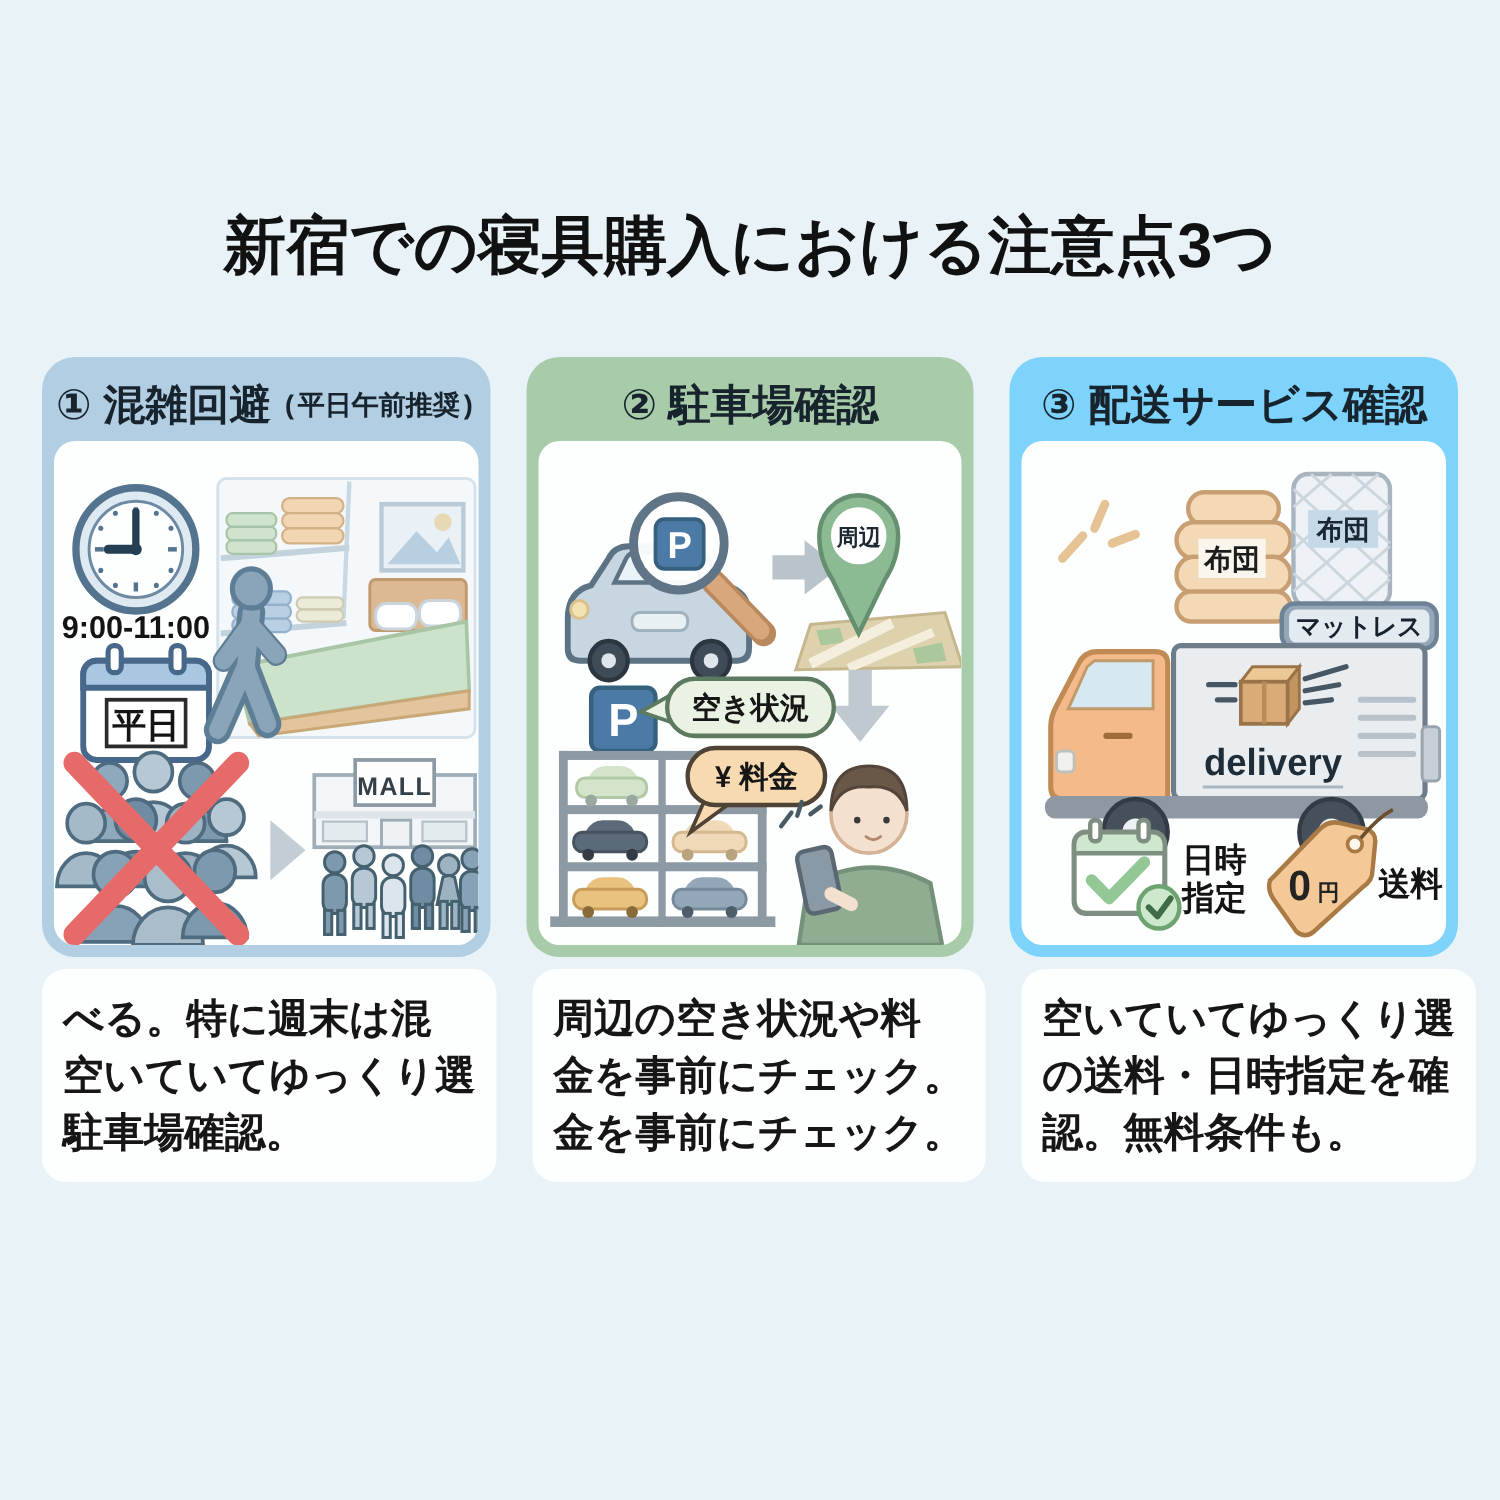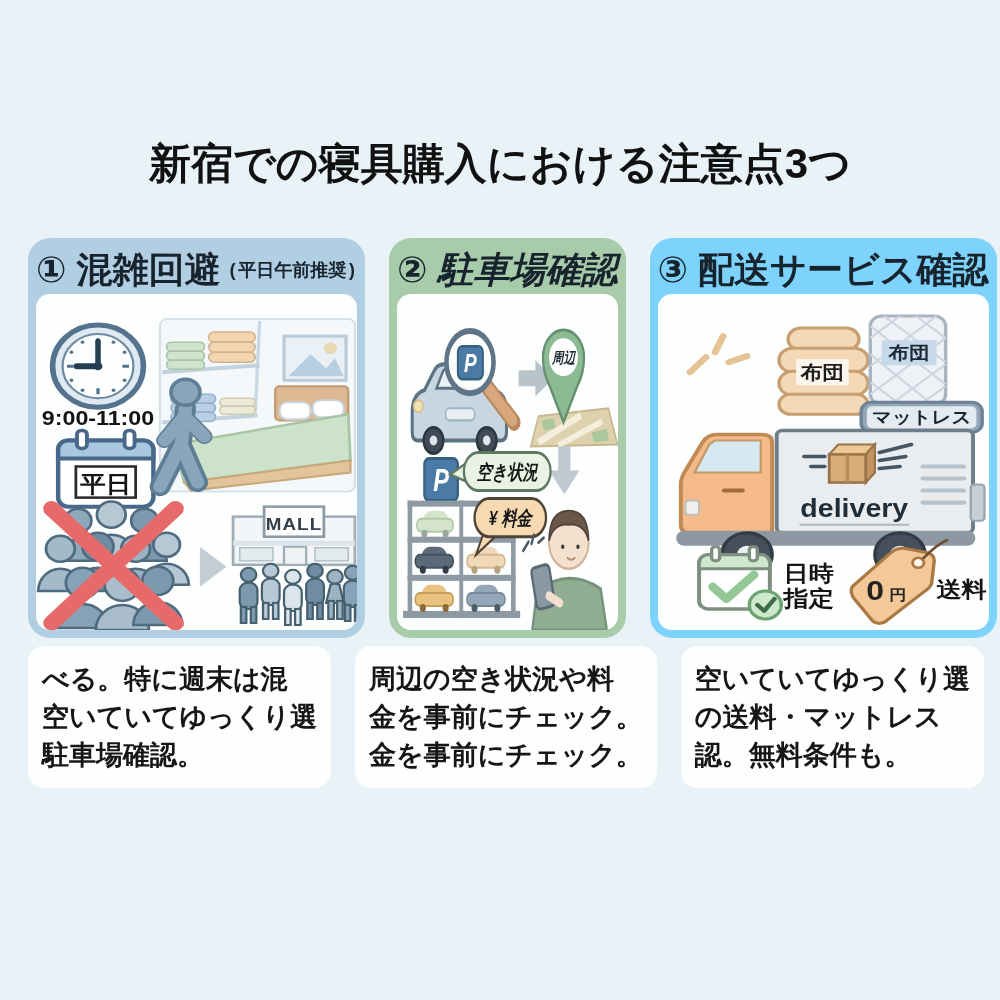--- a/index.html
+++ b/index.html
@@ -10,27 +10,27 @@
     color:#141414;
   }
   .title{
     margin-top:140px;text-align:center;
     font-size:42px;font-weight:800;color:#111;letter-spacing:0px;
     line-height:1.15;white-space:nowrap;
   }
   .cards{display:flex;gap:24px;margin:50px 28px 0 28px;}
   .card{flex:1;border-radius:22px;padding:8px;box-sizing:border-box;}
   .card.c1{background:#b2cee3;}
-  .card.c2{background:#a8cbaa;font-style:italic;}
+  .card.c2{background:#a8cbaa;}
   .card.c3{background:#7dd3fc;}
   .card-header{
     height:48px;display:flex;align-items:center;justify-content:center;
     font-weight:800;color:#17242d;white-space:nowrap;gap:7px;
   }
-  .card-header .main{font-size:36px;}
+  .card-header .main{font-size:28px;}
   .card-header .note{font-size:18px;font-weight:800;font-family:Liberation Mono, monospace;}
   .card-body{background:#fdfefe;border-radius:14px;height:336px;overflow:hidden;}
   .card-body svg{display:block;width:100%;height:100%;}
   .captions{display:flex;gap:24px;margin:8px 28px 0 28px;}
   .caption{
     flex:1;background:#fdfefe;border-radius:16px;
     padding:14px 14px;box-sizing:border-box;
     font-size:27px;font-weight:700;line-height:38px;color:#161616;
   }
   .caption div{white-space:nowrap;}
@@ -447,16 +447,16 @@
     <div>空いていてゆっくり選</div>
     <div>駐車場確認。</div>
   </div>
   <div class="caption">
     <div>周辺の空き状況や料</div>
     <div>金を事前にチェック。</div>
     <div>金を事前にチェック。</div>
   </div>
   <div class="caption">
     <div>空いていてゆっくり選</div>
-    <div>の送料・マットレス</div>
+    <div>の送料・日時指定を確</div>
     <div>認。無料条件も。</div>
   </div>
 </div>
 
 </body></html>

